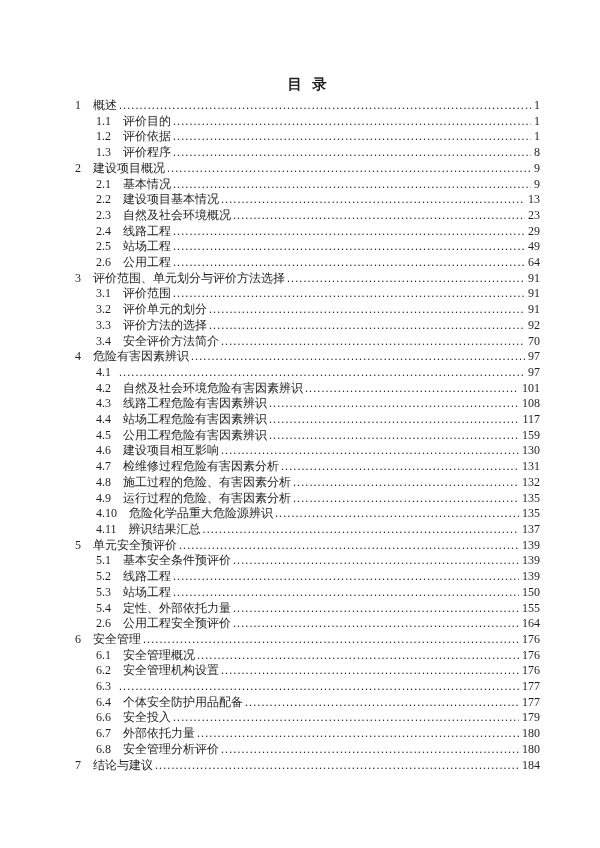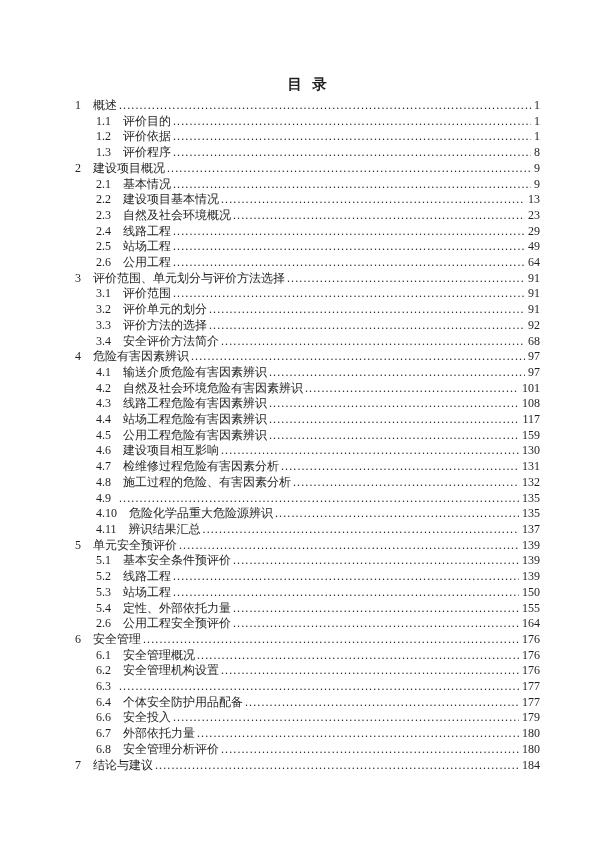--- a/index.html
+++ b/index.html
@@ -159,31 +159,30 @@
       <div class="toc-row level-2">
     <span class="toc-num">3.3</span>
     <span class="toc-label">评价方法的选择</span>
     <span class="toc-dots"></span>
     <span class="toc-page">92</span>
   </div>
       <div class="toc-row level-2">
     <span class="toc-num">3.4</span>
     <span class="toc-label">安全评价方法简介</span>
     <span class="toc-dots"></span>
-    <span class="toc-page">68</span>
+    <span class="toc-page">70</span>
   </div>
       <div class="toc-row level-1">
     <span class="toc-num">4</span>
     <span class="toc-label">危险有害因素辨识</span>
     <span class="toc-dots"></span>
     <span class="toc-page">97</span>
   </div>
       <div class="toc-row level-2">
     <span class="toc-num">4.1</span>
-    <span class="toc-label">输送介质危险有害因素辨识</span>
     <span class="toc-dots"></span>
     <span class="toc-page">97</span>
   </div>
       <div class="toc-row level-2">
     <span class="toc-num">4.2</span>
     <span class="toc-label">自然及社会环境危险有害因素辨识</span>
     <span class="toc-dots"></span>
     <span class="toc-page">101</span>
   </div>
       <div class="toc-row level-2">
@@ -217,20 +216,21 @@
     <span class="toc-page">131</span>
   </div>
       <div class="toc-row level-2">
     <span class="toc-num">4.8</span>
     <span class="toc-label">施工过程的危险、有害因素分析</span>
     <span class="toc-dots"></span>
     <span class="toc-page">132</span>
   </div>
       <div class="toc-row level-2">
     <span class="toc-num">4.9</span>
+    <span class="toc-label">运行过程的危险、有害因素分析</span>
     <span class="toc-dots"></span>
     <span class="toc-page">135</span>
   </div>
       <div class="toc-row level-2">
     <span class="toc-num">4.10</span>
     <span class="toc-label">危险化学品重大危险源辨识</span>
     <span class="toc-dots"></span>
     <span class="toc-page">135</span>
   </div>
       <div class="toc-row level-2">

